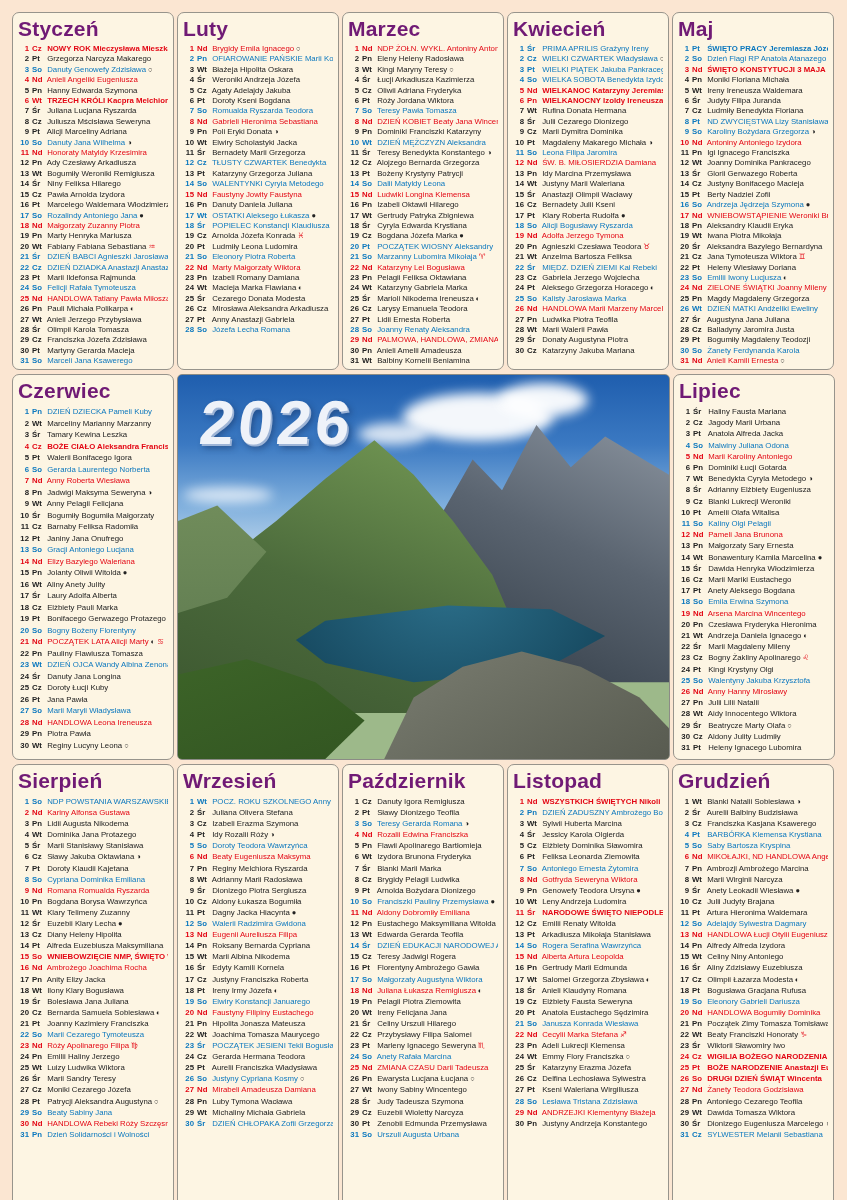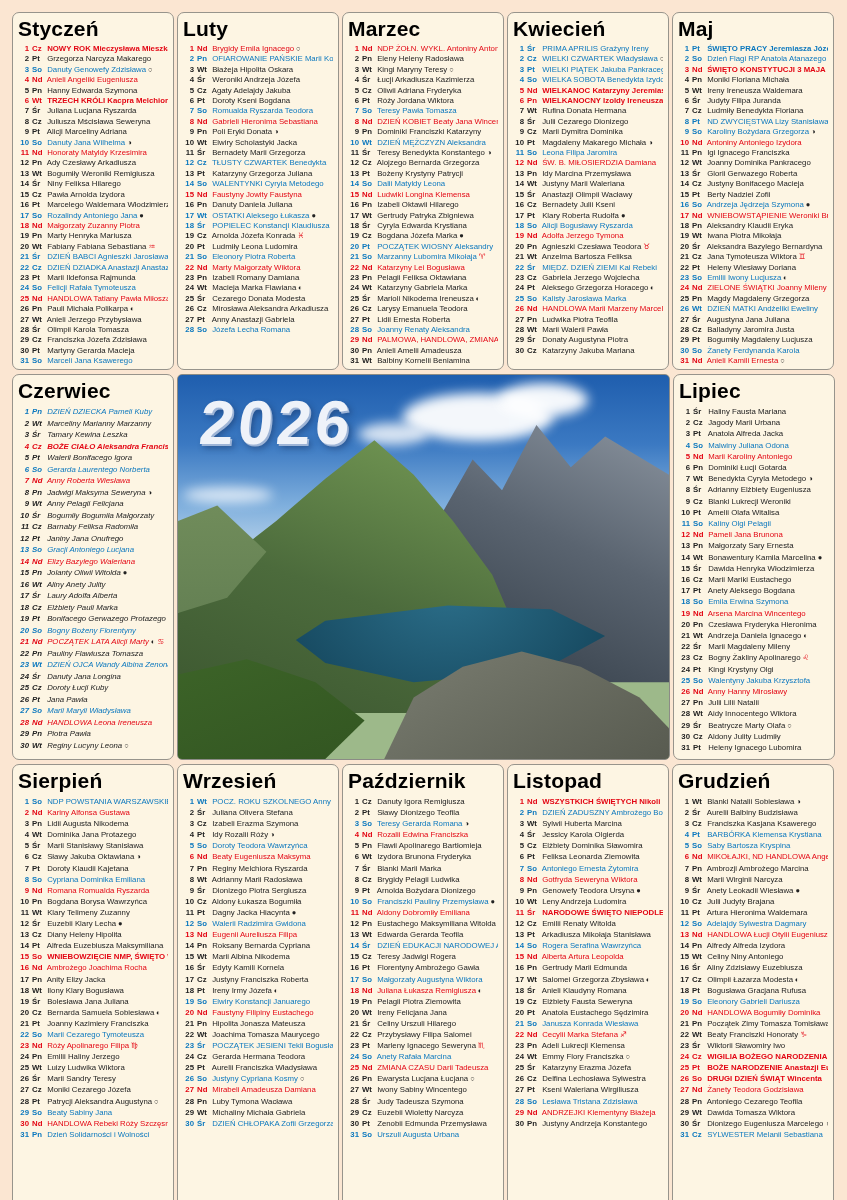--- a/index.html
+++ b/index.html
@@ -16,27 +16,27 @@
 
   .panel {
     flex:0 0 162px; width:162px;
     background:#fdf5e3;
     border:1px solid #97948c;
     border-radius:7px;
     padding:4px 5px 2px 5px;
     overflow:hidden;
   }
   .mtitle {
-    color:#000000; font-weight:bold; font-size:21px; line-height:24px;
+    color:#701a75; font-weight:bold; font-size:21px; line-height:24px;
     letter-spacing:0.2px; margin-bottom:3px;
   }
   .day { white-space:nowrap; overflow:hidden; font-size:7.8px; color:#222; }
   .lh-a .day { line-height:10.4px; }
   .lh-b .day { line-height:11.1px; }
-  .lh-c .day { line-height:11.5px;font-style:italic; }
+  .lh-c .day { line-height:11.5px; }
   .lh-d .day { line-height:11.2px; }
   .day .n { display:inline-block; width:11px; text-align:right; font-weight:bold; }
   .day .w { display:inline-block; width:13px; margin-left:3px; font-weight:bold; }
   .day .t { }
   .day.c-r { color:#e30613; }
   .day.c-b { color:#0c78be; }
   .day.bd .t { font-weight:bold; }
   .day .moon { color:#222; margin-left:2px; font-size:7.5px; }
   .day .zod { color:#e30613; margin-left:2px; font-size:7.5px; font-weight:bold; }
 
@@ -313,21 +313,21 @@
         <div class="day c-k"><span class="n">19</span><span class="w">Wt</span><span class="t"> Iwana Piotra Mikołaja</span></div>
         <div class="day c-k"><span class="n">20</span><span class="w">Śr</span><span class="t"> Aleksandra Bazylego Bernardyna</span></div>
         <div class="day c-k"><span class="n">21</span><span class="w">Cz</span><span class="t"> Jana Tymoteusza Wiktora</span><span class="zod">♊</span></div>
         <div class="day c-k"><span class="n">22</span><span class="w">Pt</span><span class="t"> Heleny Wiesławy Doriana</span></div>
         <div class="day c-b"><span class="n">23</span><span class="w">So</span><span class="t"> Emilii Iwony Lucjusza</span><span class="moon">◐</span></div>
         <div class="day c-r"><span class="n">24</span><span class="w">Nd</span><span class="t"> ZIELONE ŚWIĄTKI Joanny Mileny</span></div>
         <div class="day c-k"><span class="n">25</span><span class="w">Pn</span><span class="t"> Magdy Magdaleny Grzegorza</span></div>
         <div class="day c-b"><span class="n">26</span><span class="w">Wt</span><span class="t"> DZIEŃ MATKI Andżeliki Eweliny</span></div>
         <div class="day c-k"><span class="n">27</span><span class="w">Śr</span><span class="t"> Augustyna Jana Juliana</span></div>
         <div class="day c-k"><span class="n">28</span><span class="w">Cz</span><span class="t"> Balladyny Jaromira Justa</span></div>
-        <div class="day c-k"><span class="n">29</span><span class="w">Pt</span><span class="t"> Bogumiły Magdaleny Lucjusza</span></div>
+        <div class="day c-k"><span class="n">29</span><span class="w">Pt</span><span class="t"> Bogumiły Magdaleny Teodozji</span></div>
         <div class="day c-b"><span class="n">30</span><span class="w">So</span><span class="t"> Żanety Ferdynanda Karola</span></div>
         <div class="day c-r"><span class="n">31</span><span class="w">Nd</span><span class="t"> Anieli Kamili Ernesta</span><span class="moon">○</span></div>
       </div>
   </div>
 </div>
 
 <div class="cal-row row-mid">
   <div class="panel lh-c">
     <div class="mtitle">Czerwiec</div>
     <div class="days">

